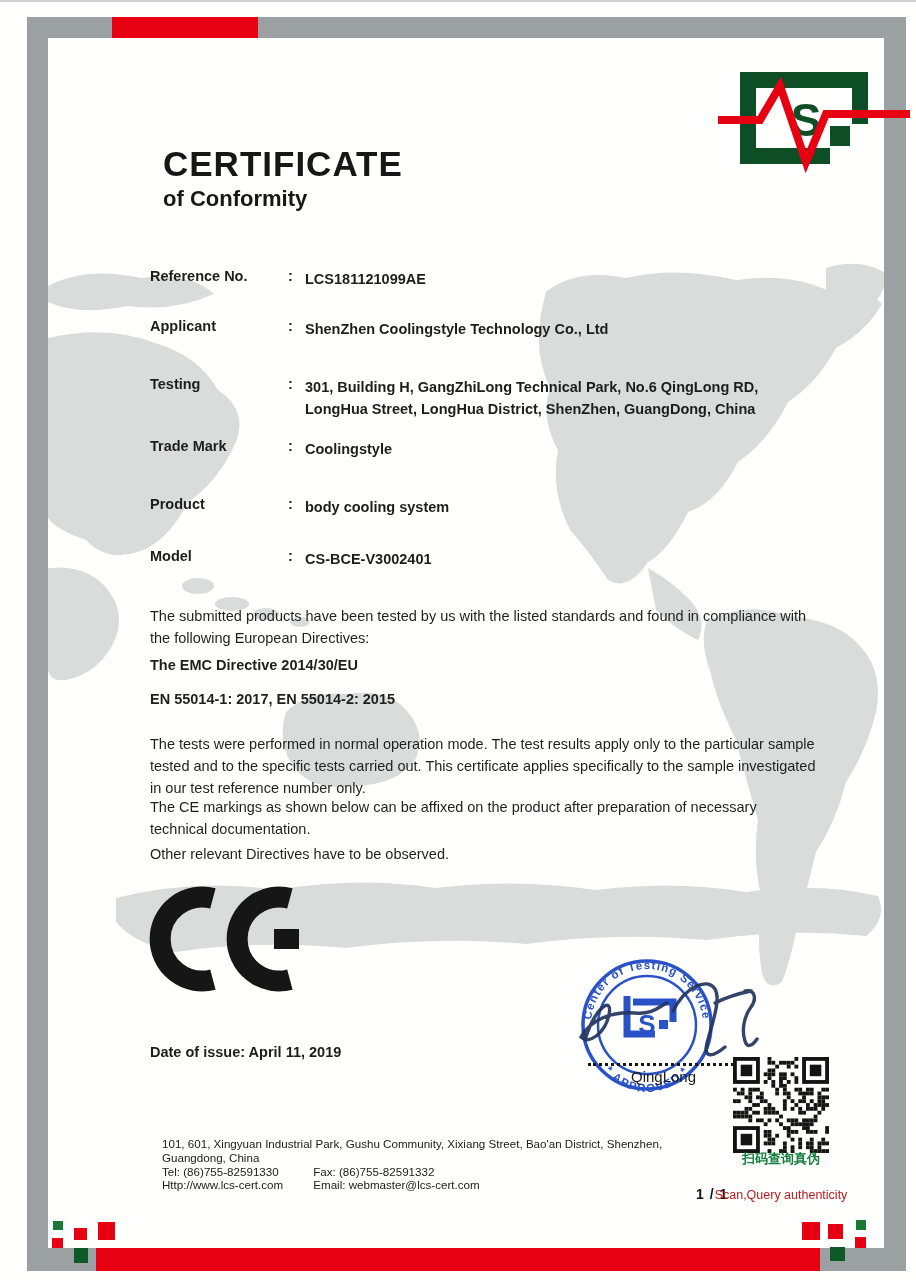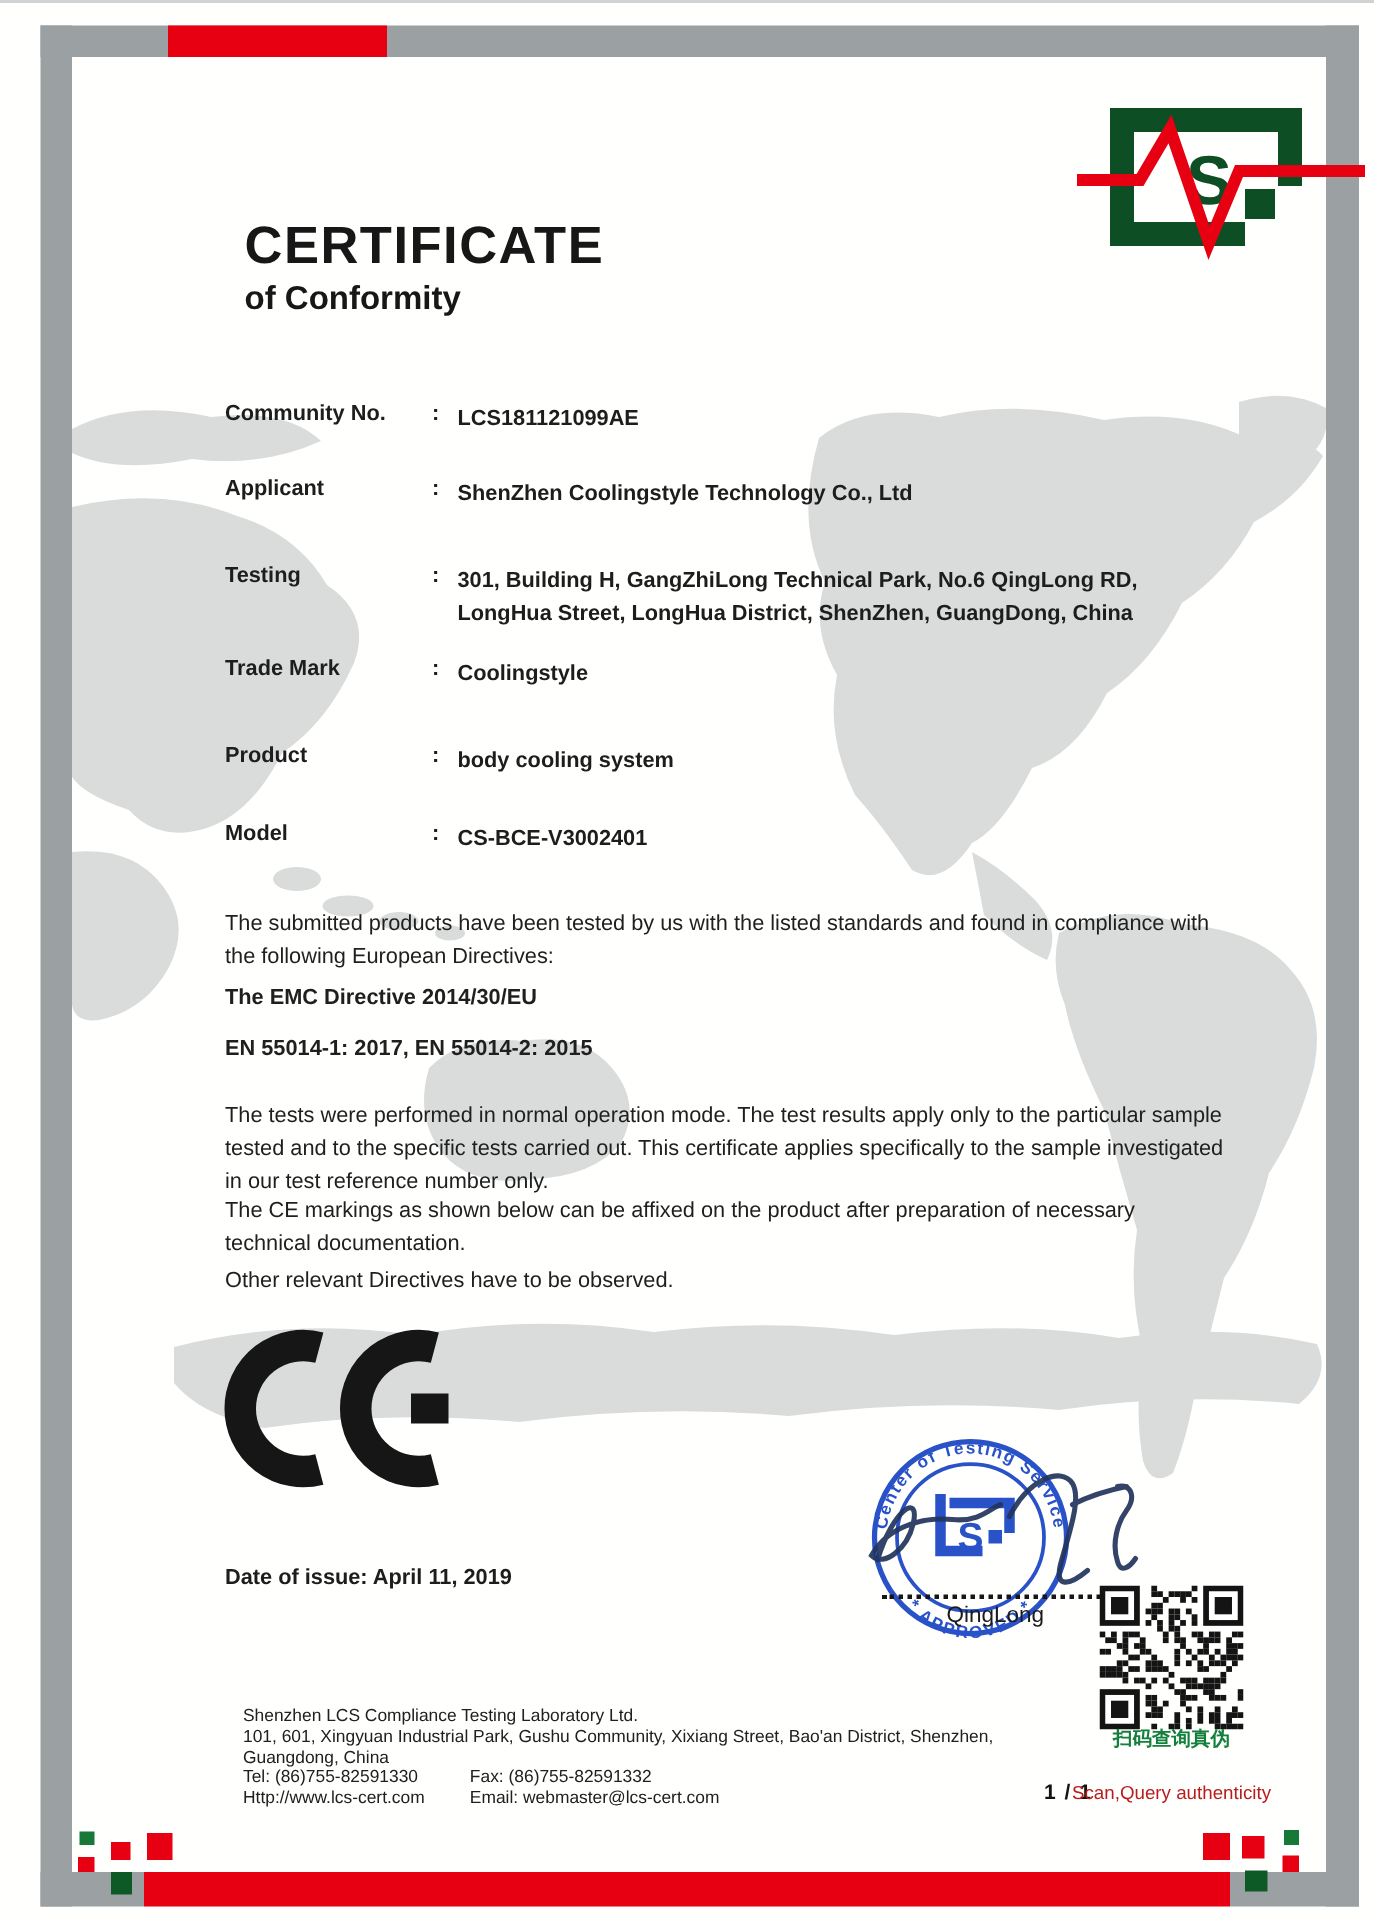--- a/index.html
+++ b/index.html
@@ -110,21 +110,21 @@
       <rect x="112" y="56" width="20" height="20"></rect>
     </g>
     <text x="88" y="66" font-size="46" font-weight="bold" fill="#0e4e25" text-anchor="middle">S</text>
     <polyline points="0,50 42,50 62,16 88,92 108,44 192,44" fill="none" stroke="#e60012" stroke-width="8"></polyline>
   </svg>
 
   <div class="title-main">CERTIFICATE</div>
   <div class="title-sub">of Conformity</div>
 
   <div class="field" style="top:268px">
-    <span class="flabel">Community No.</span>
+    <span class="flabel">Reference No.</span>
     <span class="fcolon">:</span>
     <span class="fvalue">LCS181121099AE</span>
   </div>
   <div class="field" style="top:318px">
     <span class="flabel">Applicant</span>
     <span class="fcolon">:</span>
     <span class="fvalue">ShenZhen Coolingstyle Technology Co., Ltd</span>
   </div>
   <div class="field" style="top:376px">
     <span class="flabel">Testing</span>
@@ -401,21 +401,20 @@
         <rect x="3.84" y="72.96" width="19.2" height="19.2" fill="#fff"></rect>
         <rect x="7.68" y="76.8" width="11.52" height="11.52"></rect>
       </svg>
   </div>
   <div class="qr-captions">
     <div class="qr-cn">扫码查询真伪</div>
     <div class="qr-en">Scan,Query authenticity</div>
   </div>
 
   <div class="footer">
-    <div>Shenzhen LCS Compliance Testing Laboratory Ltd.</div>
     <div>101, 601, Xingyuan Industrial Park, Gushu Community, Xixiang Street, Bao'an District, Shenzhen,</div>
     <div>Guangdong, China</div>
     <div>
       <span class="fcol1">Tel: (86)755-82591330</span>
       <span>Fax: (86)755-82591332</span>
     </div>
     <div>
       <span class="fcol1">Http://www.lcs-cert.com</span>
       <span>Email: webmaster@lcs-cert.com</span>
     </div>

